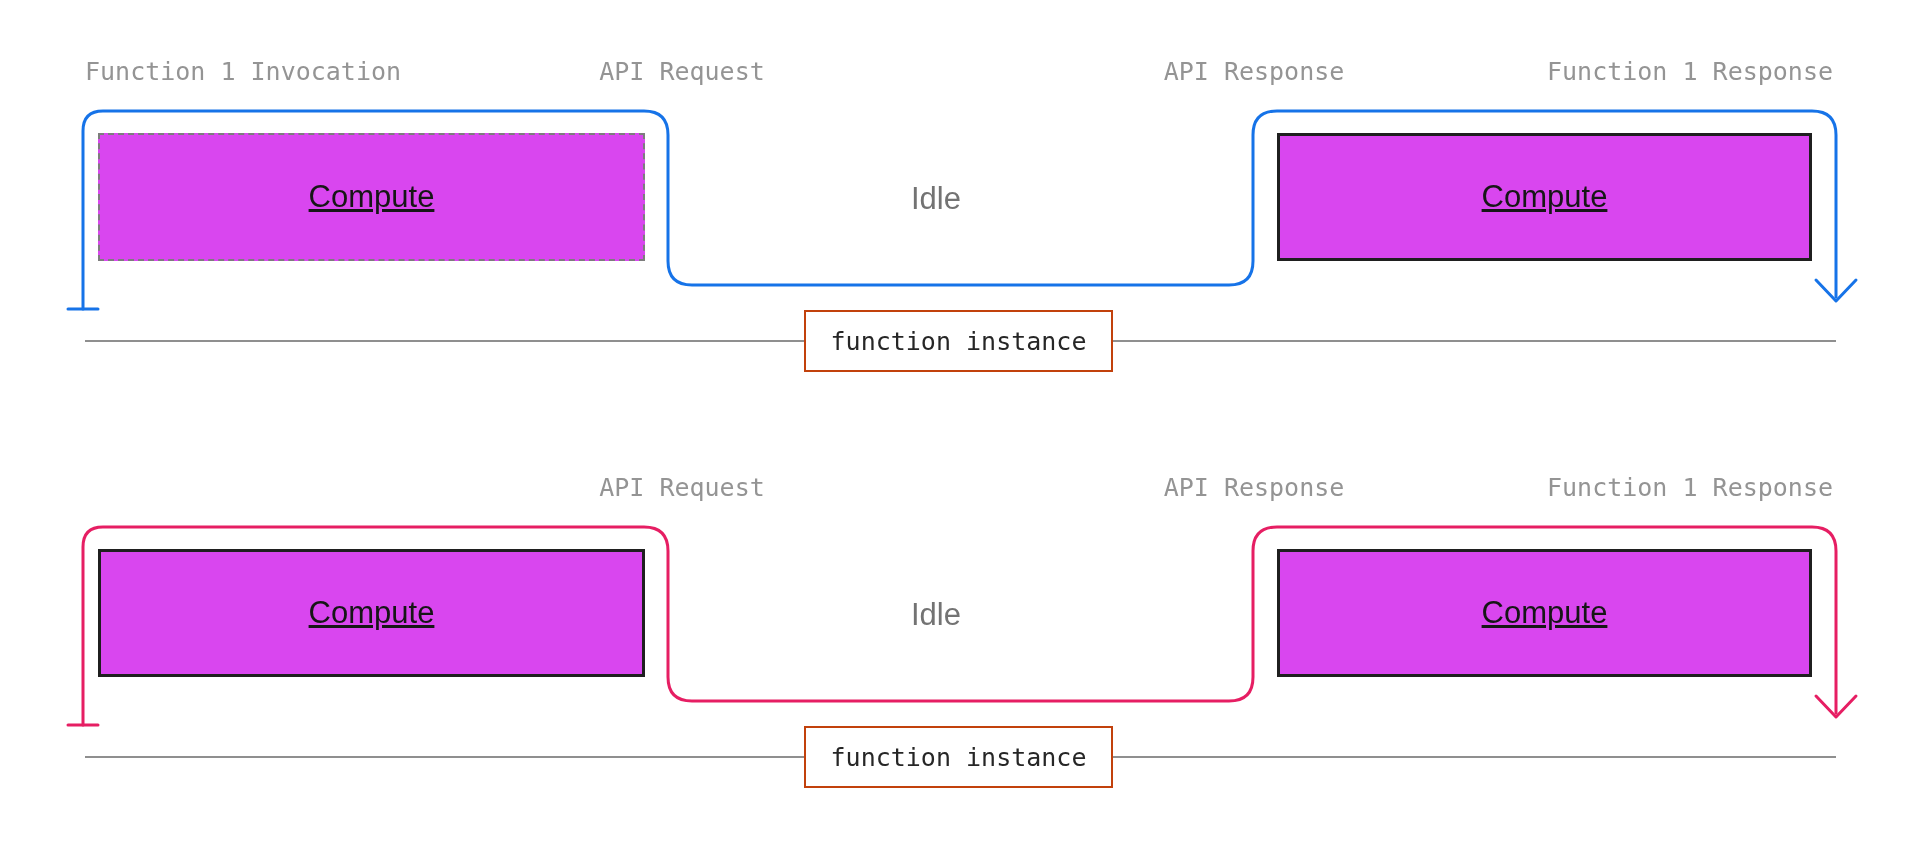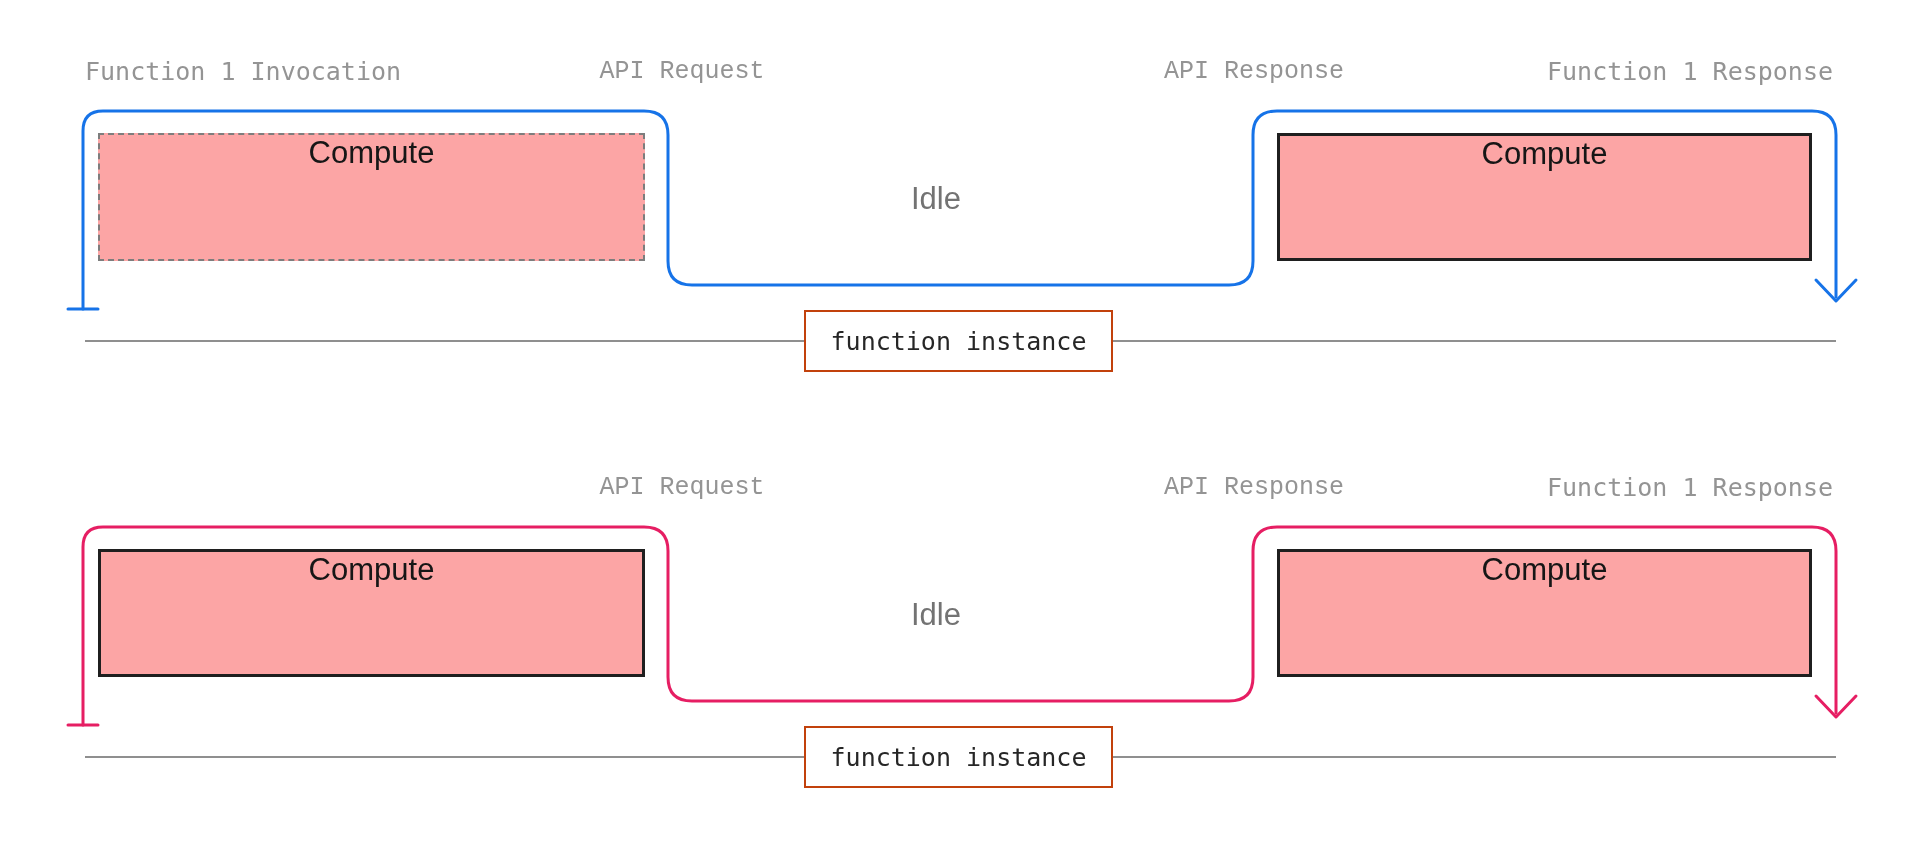--- a/index.html
+++ b/index.html
@@ -1,27 +1,27 @@
 <!DOCTYPE html>
 <html><head>
 <meta charset="utf-8">
 <style>
   html,body{margin:0;padding:0;background:#ffffff;}
   .canvas{position:relative;width:1920px;height:845px;background:#ffffff;overflow:hidden;}
   .lane{position:absolute;left:0;width:1920px;height:420px;}
   .lbl{position:absolute;top:57px;font:25px "DejaVu Sans Mono","Liberation Mono",monospace;
        color:#949494;white-space:nowrap;letter-spacing:0px;}
   .lbl.start{left:85px;}
-  .lbl.mid{transform:translateX(-50%);font-family:Liberation Mono, monospace;}
+  .lbl.mid{transform:translateX(-50%);}
   .lbl.end{right:87px;}
   .path-svg{position:absolute;left:0;top:0;z-index:1;}
   .path-svg path{fill:none;stroke-width:3;stroke-linecap:round;stroke-linejoin:round;}
-  .box{position:absolute;top:133px;height:128px;box-sizing:border-box;background:#fca5a5;
-       display:flex;align-items:flex-start;justify-content:center;z-index:1;
-       font:31px "Liberation Sans","DejaVu Sans",sans-serif;color:#161616;}
+  .box{position:absolute;top:133px;height:128px;box-sizing:border-box;background:#d946ef;
+       display:flex;align-items:center;justify-content:center;z-index:1;
+       font:31px "Liberation Sans","DejaVu Sans",sans-serif;color:#161616;text-decoration:underline;}
   .box.dashed{border:2px dashed #7d7d7d;}
   .box.solid{border:3px solid #1f1f1f;}
   .idle{position:absolute;left:936px;top:181px;transform:translateX(-50%);
         font:31px "Liberation Sans","DejaVu Sans",sans-serif;color:#737373;z-index:1;}
   .rail{position:absolute;left:85px;top:340px;width:1751px;height:2px;background:#8f8f8f;z-index:1;}
   .fi-box{position:absolute;left:804px;top:310px;width:309px;height:62px;box-sizing:border-box;
           background:#ffffff;border:2px solid #c2410c;display:flex;align-items:center;justify-content:center;
           z-index:2;font:25px "DejaVu Sans Mono","Liberation Mono",monospace;color:#262626;}
 </style>
 </head>

